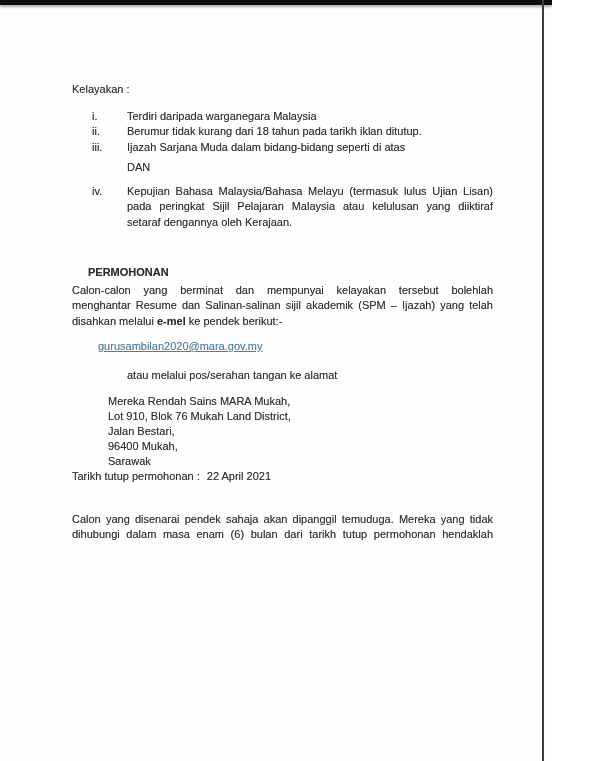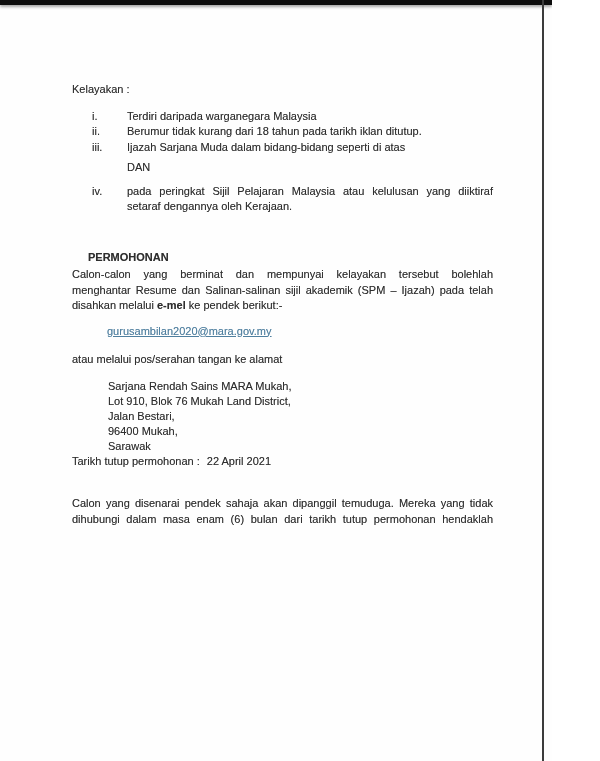--- a/index.html
+++ b/index.html
@@ -47,29 +47,29 @@
   .qrow { display: flex; }
   .qnum {
     flex: 0 0 55px;
     box-sizing: border-box;
     padding-left: 20px;
   }
   .qtxt { flex: 1 1 auto; }
   .conj { margin: 5px 0 8px 55px; }
   .section-heading { margin-top: 35px; padding-left: 16px; }
   .intro { margin-top: 2px; }
-  .email-row { margin-top: 10px; margin-left: 35px; }
+  .email-row { margin-top: 10px; margin-left: 26px; }
   .email-link {
     color: #4f7f9f;
     text-decoration: underline;
     text-decoration-color: #4f7f9f;
     cursor: pointer;
     text-shadow: 0 0 0.5px rgba(79,127,159,0.5);
   }
-  .alt-method { margin-top: 13px; }
+  .alt-method { margin-top: 13px; margin-left: 55px; }
   .address { margin-top: 11px; margin-left: 36px; line-height: 15px; }
   .deadline { margin-top: 0; }
   .deadline-value { margin-left: 7px; }
   .closing { margin-top: 27px; }
 </style>
 </head>
 <body>
 
 <div class="page">
   <div class="top-bar"></div>
@@ -91,42 +91,43 @@
       <div class="qrow">
         <span class="qnum">iii.</span>
         <span class="qtxt">Ijazah Sarjana Muda dalam bidang-bidang seperti di atas</span>
       </div>
 
       <div class="conj">DAN</div>
 
       <div class="qrow">
         <span class="qnum">iv.</span>
         <span class="qtxt">
+          <span class="jline" style="display:block">Kepujian Bahasa Malaysia/Bahasa Melayu (termasuk lulus Ujian Lisan)</span>
           <span class="jline" style="display:block">pada peringkat Sijil Pelajaran Malaysia atau kelulusan yang diiktiraf</span>
           <span style="display:block">setaraf dengannya oleh Kerajaan.</span>
         </span>
       </div>
     </div>
 
     <div class="section-heading bold">PERMOHONAN</div>
 
     <div class="intro">
       <span class="jline" style="display:block">Calon-calon yang berminat dan mempunyai kelayakan tersebut bolehlah</span>
-      <span class="jline" style="display:block">menghantar Resume dan Salinan-salinan sijil akademik (SPM – Ijazah) pada telah</span>
+      <span class="jline" style="display:block">menghantar Resume dan Salinan-salinan sijil akademik (SPM – Ijazah) yang telah</span>
       <span style="display:block"><span>disahkan melalui </span><span class="bold">e-mel</span><span> ke pendek berikut:-</span></span>
     </div>
 
     <div class="email-row">
       <a class="email-link">gurusambilan2020@mara.gov.my</a>
     </div>
 
     <div class="alt-method">atau melalui pos/serahan tangan ke alamat</div>
 
     <div class="address">
-      <div>Sarjana Rendah Sains MARA Mukah,</div>
+      <div>Mereka Rendah Sains MARA Mukah,</div>
       <div>Lot 910, Blok 76 Mukah Land District,</div>
       <div>Jalan  Bestari,</div>
       <div>96400 Mukah,</div>
       <div>Sarawak</div>
     </div>
 
     <div class="deadline">
       <span>Tarikh tutup permohonan :</span><span class="deadline-value">22 April 2021</span>
     </div>
 

